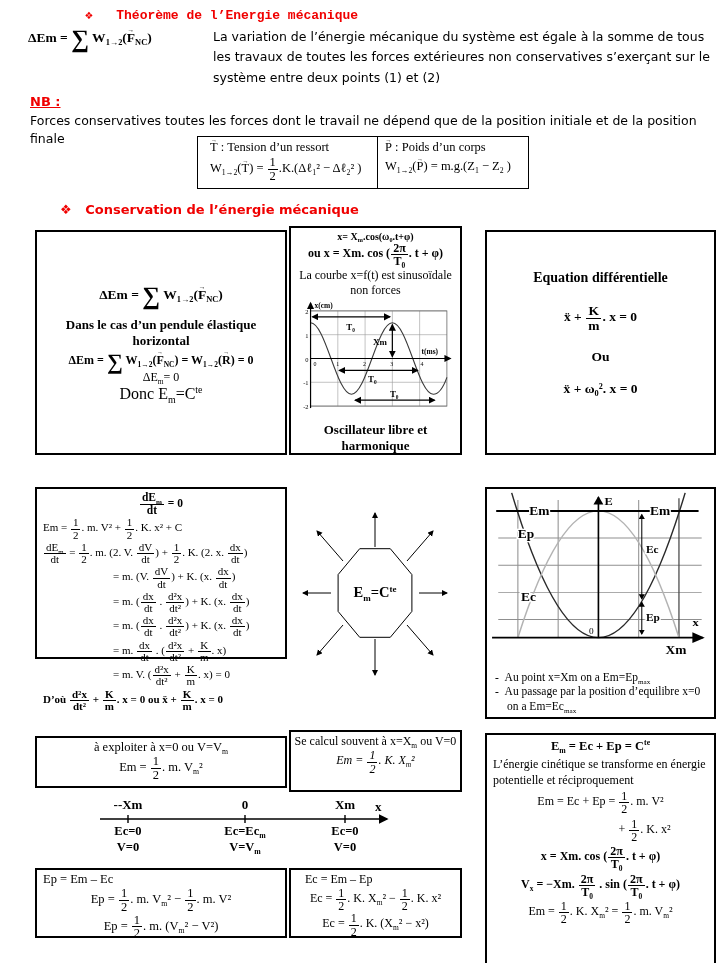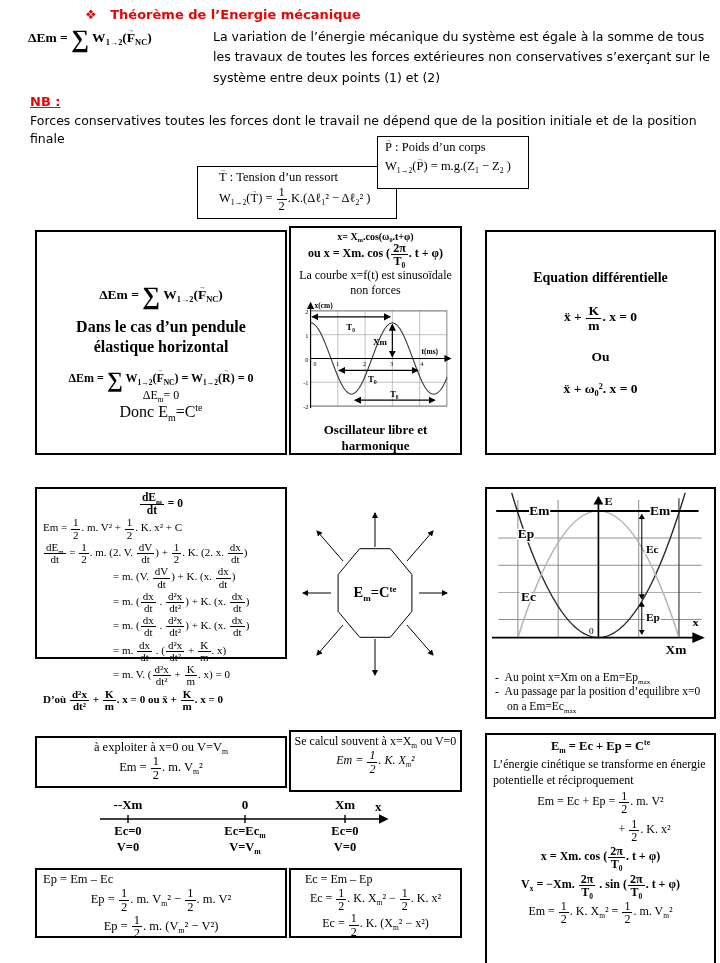--- a/index.html
+++ b/index.html
@@ -28,47 +28,51 @@
   .deriv{font-size:11px;line-height:1.1;}
   .deriv .eqline{padding-left:76px;text-align:left;margin:1px 0;}
   .deriv .lead{padding-left:6px;text-align:left;margin:1px 0;}
   svg text{font-family:"Liberation Serif",serif;}
 </style>
 </head>
 <body>
 
 <div class="page">
 
-  <div class="abs sans bold red" style="left:85px;top:7px;font-size:13px;">
+  <div class="abs sans bold red" style="left:85px;top:7px;font-size:13px;font-family:Liberation Mono, monospace;">
     <span>❖</span>&nbsp;&nbsp;
     <span>Théorème de l’Energie mécanique</span>
   </div>
 
   <div class="abs bold" style="left:28px;top:30px;width:190px;font-size:13.5px;">ΔEm  = <span class="sum">∑</span> W<sub>1→2</sub>(<span class="vec">F</span><sub>NC</sub>)</div>
   <div class="abs sans" style="left:213px;top:27px;width:497px;font-size:12.5px;line-height:1.62;">La variation de l’énergie mécanique du système est égale à la somme de tous les travaux de toutes les forces extérieures non conservatives s’exerçant sur le système entre deux points (1) et (2)</div>
 
   <div class="abs sans bold red" style="left:30px;top:94px;font-size:13px;text-decoration:underline;">NB :</div>
   <div class="abs sans" style="left:30px;top:112px;width:692px;font-size:12.5px;line-height:1.4;">Forces conservatives toutes les forces dont le travail ne dépend que de la position initiale et de la position finale</div>
 
-  <div class="abs thinbox" style="left:197px;top:136px;width:200px;height:53px;padding:3px 21px;font-size:12.5px;margin-top:30px;">
+  <div class="abs thinbox" style="left:197px;top:136px;width:200px;height:53px;padding:3px 12px;font-size:12.5px;">
     <div><span class="vec">T</span> : Tension d’un ressort</div>
     <div style="margin-top:1px;">W<sub>1→2</sub>(<span class="vec">T</span>)  = <span class="frac">
           <span class="fn">1</span>
           <span class="fd">2</span>
         </span>.K.(Δℓ<sub>1</sub>² − Δℓ<sub>2</sub>² )</div>
   </div>
   <div class="abs thinbox" style="left:377px;top:136px;width:152px;height:53px;padding:3px 7px;font-size:12.5px;">
     <div><span class="vec">P</span> : Poids d’un corps</div>
     <div style="margin-top:4px;">W<sub>1→2</sub>(<span class="vec">P</span>) = m.g.(Z<sub>1</sub> − Z<sub>2</sub> )</div>
   </div>
 
+  <div class="abs sans bold red" style="left:60px;top:202px;font-size:13px;">
+    <span>❖</span>&nbsp;&nbsp;
+    <span>Conservation de l’énergie mécanique</span>
+  </div>
 
   <div class="abs box center" style="left:35px;top:230px;width:252px;height:225px;padding-top:55px;">
     <div class="bold" style="font-size:13.5px;">ΔEm  = <span class="sum">∑</span> W<sub>1→2</sub>(<span class="vec">F</span><sub>NC</sub>)</div>
-    <div class="bold" style="font-size:16px;margin:14px 12px 14px;line-height:1.25;">Dans le cas d’un pendule élastique horizontal</div>
+    <div class="bold" style="font-size:13px;margin:14px 12px 3px;line-height:1.25;">Dans le cas d’un pendule élastique horizontal</div>
     <div class="bold" style="font-size:12px;">ΔEm  = <span class="sum">∑</span> W<sub>1→2</sub>(<span class="vec">F</span><sub>NC</sub>) = W<sub>1→2</sub>(<span class="vec">R</span>) = 0</div>
     <div style="font-size:12px;margin-top:2px;">ΔE<sub>m</sub>= 0</div>
     <div style="font-size:16px;">Donc E<sub>m</sub>=C<sup>te</sup></div>
   </div>
 
   <div class="abs box center" style="left:289px;top:226px;width:173px;height:229px;padding-top:3px;">
     <div class="bold" style="font-size:10px;">x= X<sub>m</sub>.cos(ω<sub>0</sub>.t+φ)</div>
     <div class="bold" style="font-size:12px;">ou x = Xm. cos (<span class="frac">
           <span class="fn">2π</span>
           <span class="fd">T<sub>0</sub></span>

